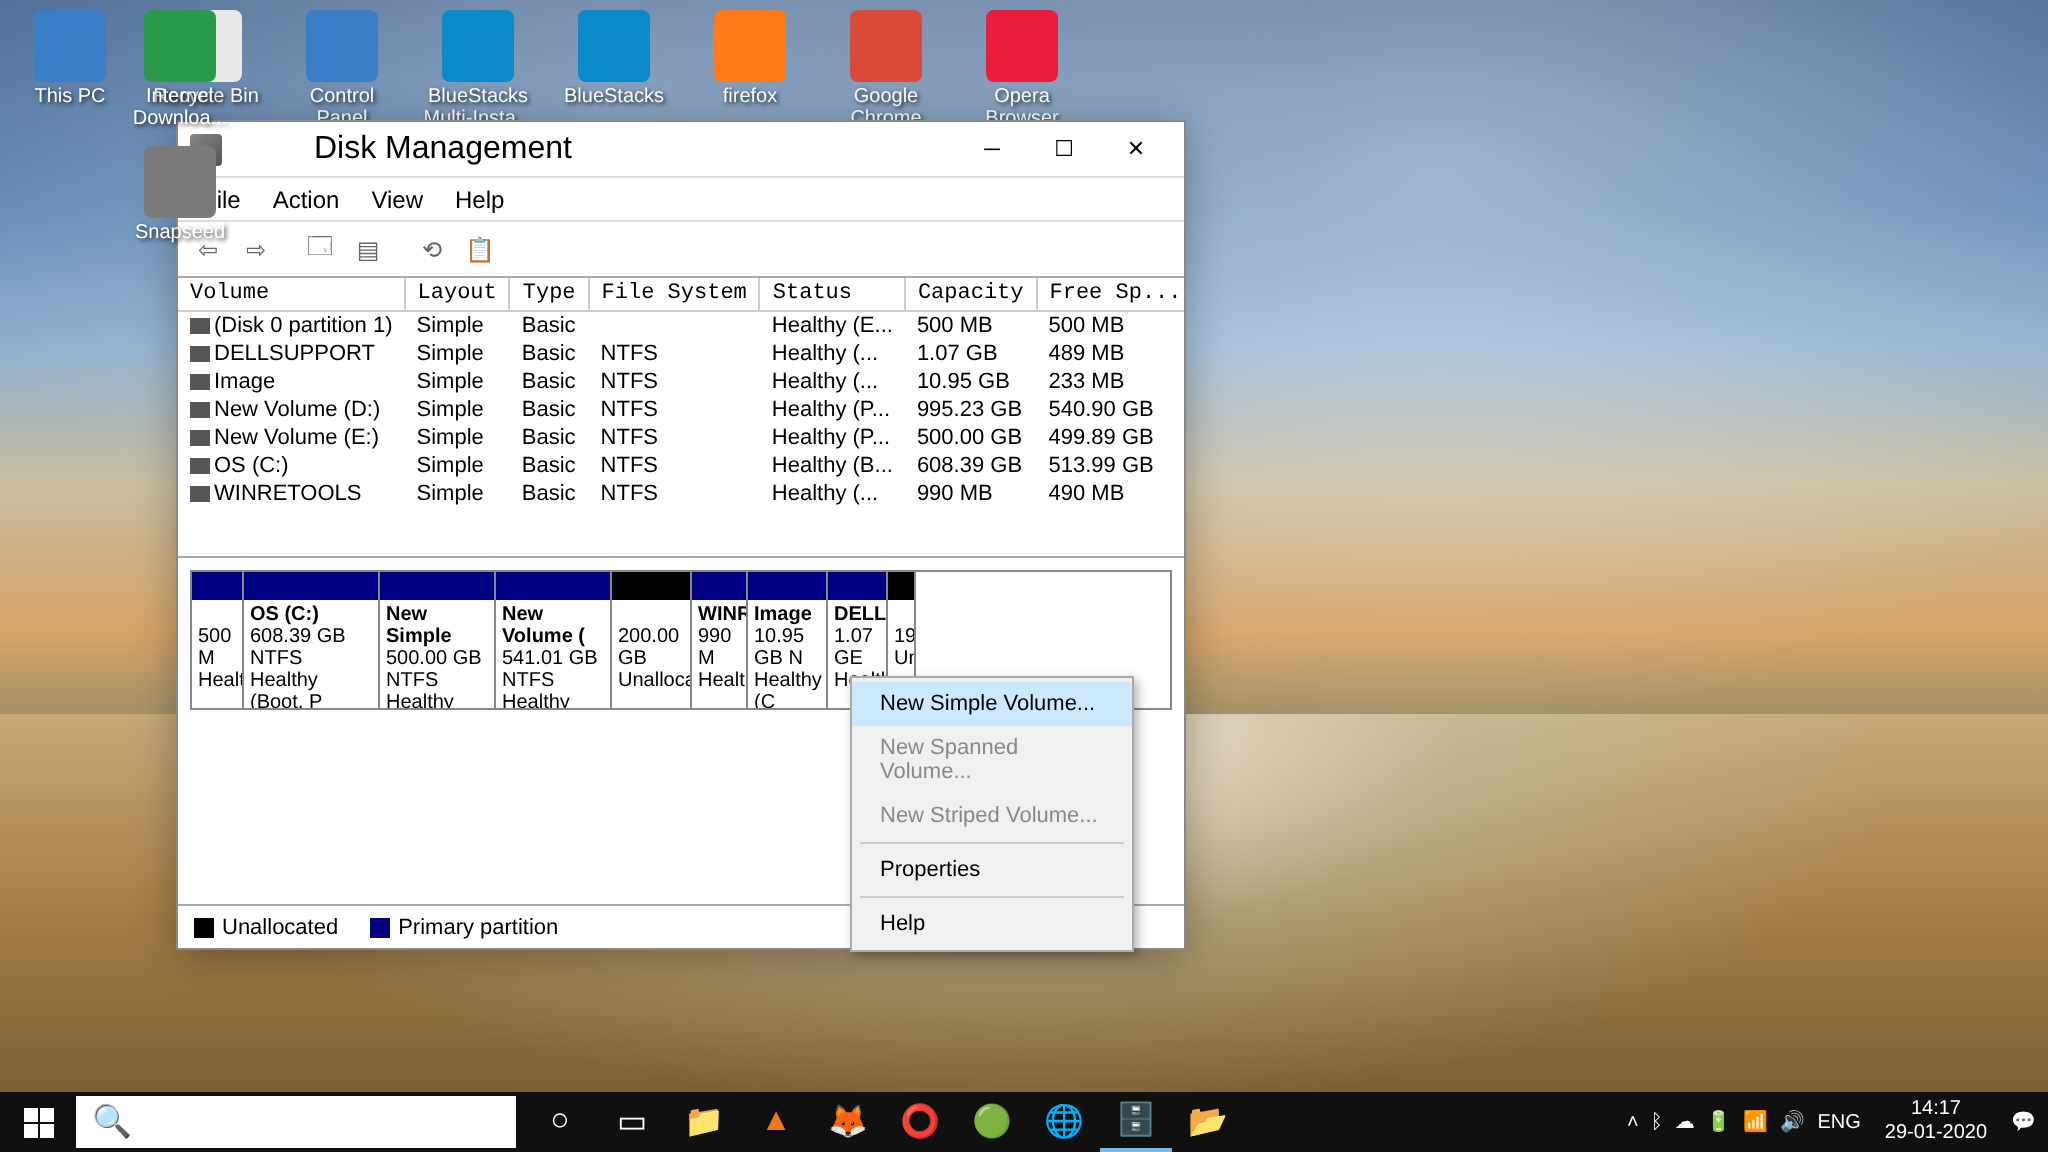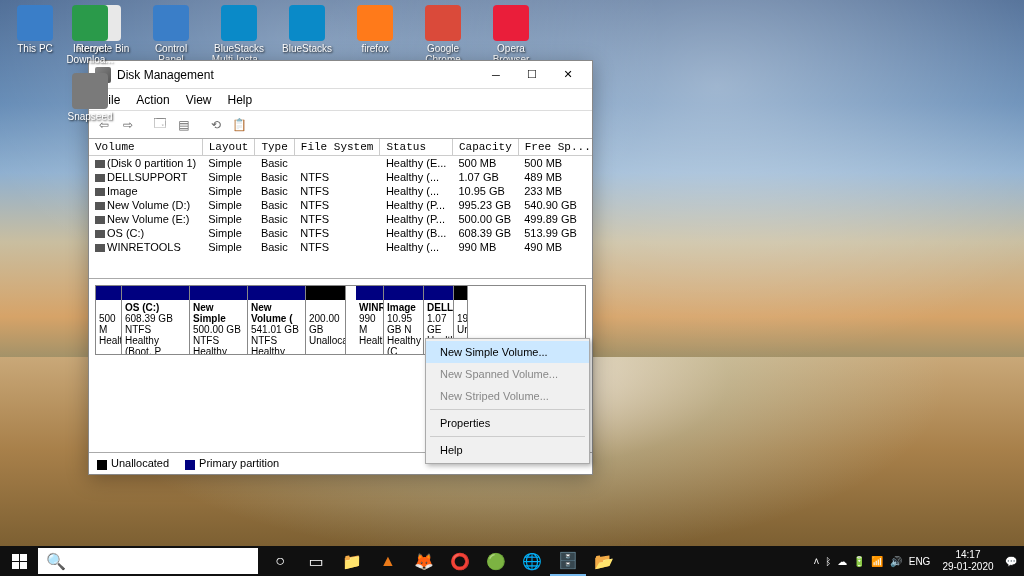--- a/index.html
+++ b/index.html
@@ -7,21 +7,21 @@
 .desktop { position: absolute; inset: 0; }
 .wallpaper { position:absolute; inset:0; background: linear-gradient(180deg,#4b6a94 0%,#638ab5 18%,#8fb0d0 30%,#c9bea0 42%,#d6a368 55%,#5a7a6a 72%,#3a5a4a 85%); }
 .shore { position:absolute; left:0; right:0; top:62%; height:40%; background: radial-gradient(ellipse at 50% 10%, rgba(255,255,255,0.7) 0%, rgba(200,230,220,0.3) 30%, transparent 60%), linear-gradient(180deg,#c9a878 0%,#a8804a 40%,#6a5228 100%); }
 .clouds { position:absolute; inset:0; background: radial-gradient(ellipse at 70% 15%, rgba(255,255,255,0.4) 0%, transparent 40%), radial-gradient(ellipse at 30% 8%, rgba(255,255,255,0.3) 0%, transparent 35%); }
 .desktop-icons { position: absolute; top: 5px; left: 5px; display: flex; flex-direction: row; gap: 8px; }
 .dicon { width: 60px; display: flex; flex-direction: column; align-items: center; color: white; font-size: 10px; text-align: center; cursor: pointer; text-shadow: 1px 1px 2px rgba(0,0,0,0.8); }
 .dicon-img { width: 36px; height: 36px; margin-bottom: 2px; border-radius: 4px; }
 .window { position: absolute; left: 88px; top: 60px; width: 505px; height: 415px; background: white; border: 1px solid #888; box-shadow: 0 4px 20px rgba(0,0,0,0.3); display: flex; flex-direction: column; }
 .titlebar { height: 28px; display: flex; align-items: center; padding: 0 6px; border-bottom: 1px solid #ddd; }
 .titlebar-icon { width: 16px; height: 16px; background: linear-gradient(135deg,#888,#555); border-radius: 2px; margin-right: 6px; }
-.titlebar-text { font-size: 12px; flex: 1; }
+.titlebar-text { font-size: 16px; flex: 1; margin-left: 40px; }
 .wincontrols { display: flex; }
 .wincontrols div { width: 36px; height: 22px; display: flex; align-items: center; justify-content: center; font-size: 11px; cursor: pointer; }
 .menubar { height: 22px; display: flex; align-items: center; padding: 0 4px; font-size: 12px; border-bottom: 1px solid #ddd; }
 .menubar span { padding: 2px 8px; cursor: pointer; }
 .toolbar { height: 28px; border-bottom: 1px solid #aaa; display: flex; align-items: center; padding: 0 4px; gap: 2px; }
 .tbtn { width: 22px; height: 22px; display: flex; align-items: center; justify-content: center; font-size: 12px; color: #666; }
 .tbtn.sep { width: 6px; }
 .clientarea { flex: 1; display: flex; flex-direction: column; overflow: hidden; }
 .volume-list { height: 140px; overflow: auto; border-bottom: 1px solid #aaa; }
 table { width: 100%; border-collapse: collapse; font-size: 11px; }
@@ -33,21 +33,21 @@
 .disk-label { width: 70px; padding: 4px; font-size: 10px; border-right: 1px solid #888; background: #f4f4f4; }
 .disk-label b { font-size: 11px; }
 .parts { flex: 1; display: flex; }
 .part { border-right: 1px solid #888; font-size: 10px; overflow: hidden; padding: 0; }
 .part-head { height: 14px; background: #000080; }
 .part-head.unalloc { background: #000; }
 .part-body { padding: 2px 3px; line-height: 11px; }
 .part-body b { font-size: 10px; }
 .legend { height: 22px; border-top: 1px solid #aaa; display: flex; align-items: center; padding: 0 8px; font-size: 11px; gap: 16px; }
 .legend-sq { display: inline-block; width: 10px; height: 10px; margin-right: 4px; vertical-align: middle; }
-.ctxmenu { position: absolute; left: 425px; top: 338px; width: 165px; background: #f0f0f0; border: 1px solid #aaa; box-shadow: 2px 2px 5px rgba(0,0,0,0.3); font-size: 11px; padding: 2px 0; z-index: 50; }
+.ctxmenu { position: absolute; left: 425px; top: 338px; width: 142px; background: #f0f0f0; border: 1px solid #aaa; box-shadow: 2px 2px 5px rgba(0,0,0,0.3); font-size: 11px; padding: 2px 0; z-index: 50; }
 .ctxmenu div { padding: 5px 14px; cursor: default; }
 .ctxmenu div.hl { background: #cce8ff; }
 .ctxmenu div.dis { color: #888; }
 .ctxmenu hr { margin: 2px 4px; border: none; border-top: 1px solid #ccc; }
 .taskbar { position: absolute; bottom: 0; left: 0; right: 0; height: 30px; background: #101010; display: flex; align-items: center; }
 .start { width: 38px; height: 30px; display: flex; align-items: center; justify-content: center; color: white; cursor: pointer; }
 .search-bar { width: 220px; height: 26px; background: #fff; display: flex; align-items: center; padding: 0 8px; margin-right: 4px; }
 .search-bar input { border: none; outline: none; font-size: 12px; flex: 1; background: transparent; color: #666; }
 .task-icons { display: flex; align-items: center; gap: 0; flex: 1; }
 .ticon { width: 36px; height: 30px; display: flex; align-items: center; justify-content: center; cursor: pointer; color: white; }
@@ -228,21 +228,21 @@
                 <div class="part-body"><b>New Simple</b><br>500.00 GB NTFS<br>Healthy (Primar</div>
               </div>
               <div class="part" style="width: 58px;">
                 <div class="part-head"></div>
                 <div class="part-body"><b>New Volume (</b><br>541.01 GB NTFS<br>Healthy (Primar</div>
               </div>
               <div class="part" style="width: 40px;">
                 <div class="part-head unalloc"></div>
                 <div class="part-body"><b></b><br>200.00 GB<br>Unallocated</div>
               </div>
-              <div class="part" style="width: 28px; margin-left: 10px;">
+              <div class="part" style="width: 28px;">
                 <div class="part-head"></div>
                 <div class="part-body"><b>WINR</b><br>990 M<br>Health</div>
               </div>
               <div class="part" style="width: 40px;">
                 <div class="part-head"></div>
                 <div class="part-body"><b>Image</b><br>10.95 GB N<br>Healthy (C</div>
               </div>
               <div class="part" style="width: 30px;">
                 <div class="part-head"></div>
                 <div class="part-body"><b>DELLS</b><br>1.07 GE<br>Health</div>

